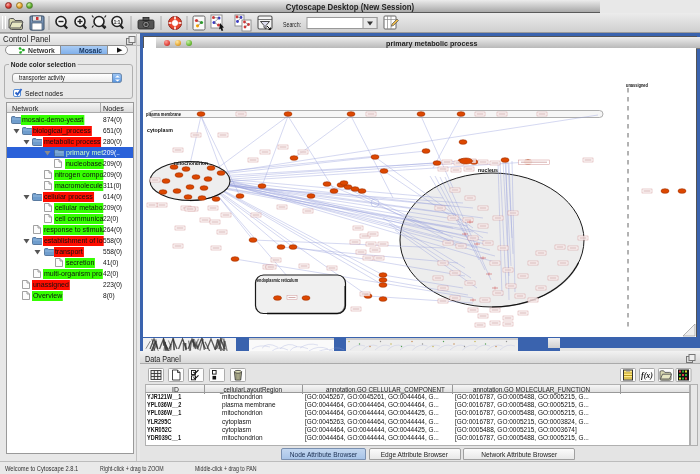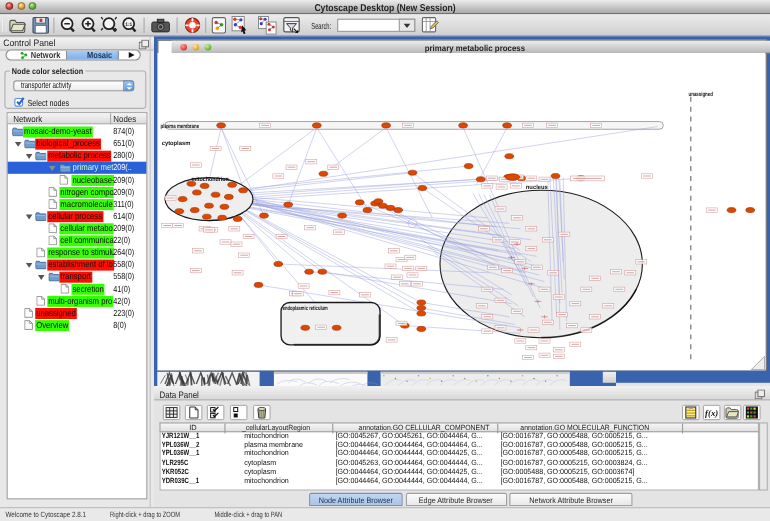--- a/index.html
+++ b/index.html
@@ -2,21 +2,21 @@
 <html><head><meta charset="utf-8">
 <style>
 * { margin:0; padding:0; box-sizing:border-box; }
 body { width:700px; height:474px; font-family:"Liberation Sans",sans-serif; position:relative; background:#e8e8e8; overflow:hidden; }
 .abs { position:absolute; }
 .tr span { position:absolute; top:0; height:8.2px; line-height:8.2px; font-size:6.8px; color:#111; white-space:nowrap; }
 .tr { position:absolute; left:145px; width:545px; height:8.2px; }
 </style></head>
 <body>
 
-<div class="abs" style="left:0;top:0;width:700px;height:13px;background:linear-gradient(#ececec,#a8a8a8);border-bottom:1px solid #5a5a5a">
+<div class="abs" style="left:0;top:0;width:600px;height:13px;background:linear-gradient(#ececec,#a8a8a8);border-bottom:1px solid #5a5a5a">
   <div class="abs" style="left:4.8px;top:2.3px;width:7px;height:7px;border-radius:50%;background:radial-gradient(circle at 35% 30%,#ffb0a8,#dd3d35 55%,#8e1f1a);border:0.5px solid #8e2b26"></div>
   <div class="abs" style="left:15.6px;top:2.3px;width:7px;height:7px;border-radius:50%;background:radial-gradient(circle at 35% 30%,#ffedb0,#e8a833 55%,#9c6d12);border:0.5px solid #997423"></div>
   <div class="abs" style="left:26.4px;top:2.3px;width:7px;height:7px;border-radius:50%;background:radial-gradient(circle at 35% 30%,#ccf0a8,#62b532 55%,#36711a);border:0.5px solid #52802e"></div>
   <div class="abs" style="left:0;top:2px;width:700px;text-align:center;font-size:9px;font-weight:bold;color:#222;transform:scaleX(0.87)">Cytoscape Desktop (New Session)</div>
 </div>
 
 <div class="abs" style="left:0;top:13px;width:700px;height:20px;background:linear-gradient(#ececec,#cfcfcf);border-bottom:1px solid #9b9b9b">
   <div class="abs" style="left:2px;top:3px;width:1px;height:13px;background:#aaa;border-right:1px solid #fff"></div>
   <div class="abs" style="left:5px;top:3px;width:1px;height:13px;background:#aaa;border-right:1px solid #fff"></div>
 </div>

